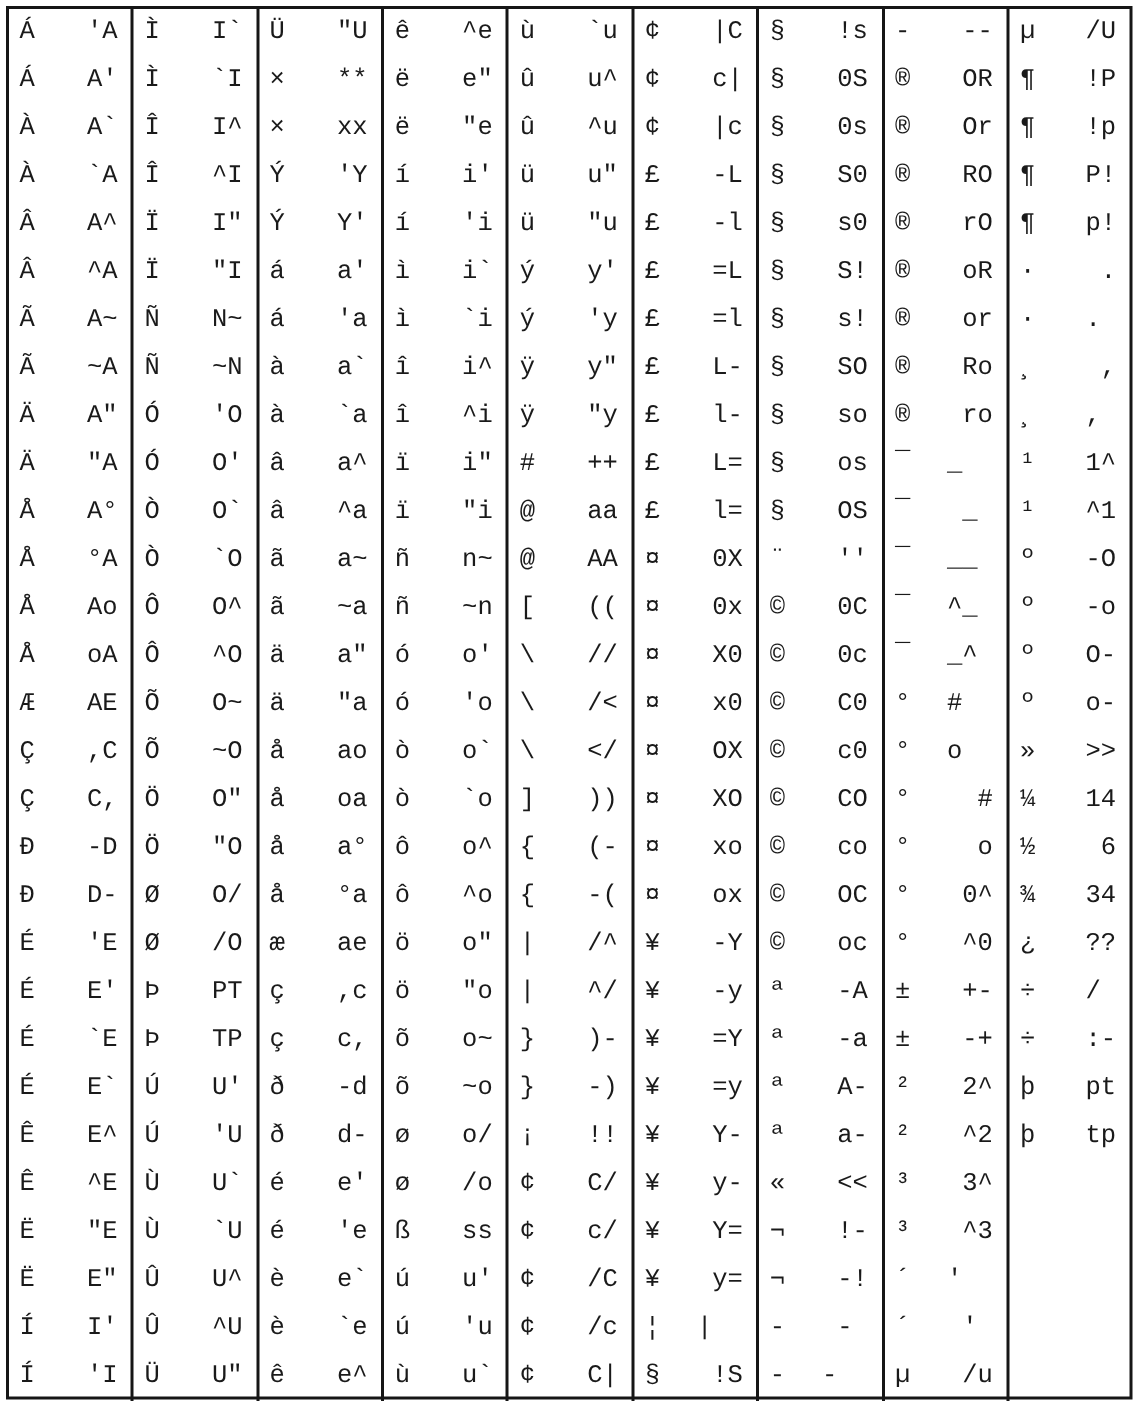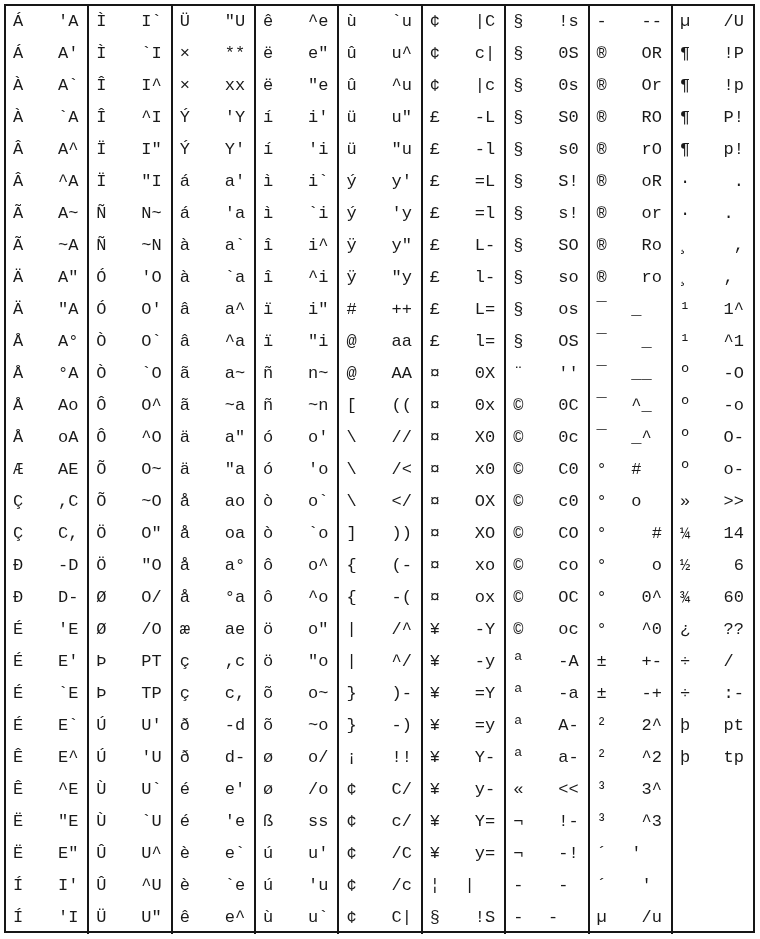--- a/index.html
+++ b/index.html
@@ -322,21 +322,21 @@
         <div class="cell"><span class="ch">¸</span><span class="seq"> , </span></div>
         <div class="cell"><span class="ch">¹</span><span class="seq">1^</span></div>
         <div class="cell"><span class="ch">¹</span><span class="seq">^1</span></div>
         <div class="cell"><span class="ch">º</span><span class="seq">-O</span></div>
         <div class="cell"><span class="ch">º</span><span class="seq">-o</span></div>
         <div class="cell"><span class="ch">º</span><span class="seq">O-</span></div>
         <div class="cell"><span class="ch">º</span><span class="seq">o-</span></div>
         <div class="cell"><span class="ch">»</span><span class="seq">&gt;&gt;</span></div>
         <div class="cell"><span class="ch">¼</span><span class="seq">14</span></div>
         <div class="cell"><span class="ch">½</span><span class="seq">6</span></div>
-        <div class="cell"><span class="ch">¾</span><span class="seq">60</span></div>
+        <div class="cell"><span class="ch">¾</span><span class="seq">34</span></div>
         <div class="cell"><span class="ch">¿</span><span class="seq">??</span></div>
         <div class="cell"><span class="ch">÷</span><span class="seq"> / </span></div>
         <div class="cell"><span class="ch">÷</span><span class="seq">:-</span></div>
         <div class="cell"><span class="ch">þ</span><span class="seq">pt</span></div>
         <div class="cell"><span class="ch">þ</span><span class="seq">tp</span></div>
         <div class="cell"></div>
         <div class="cell"></div>
         <div class="cell"></div>
         <div class="cell"></div>
         <div class="cell"></div>

